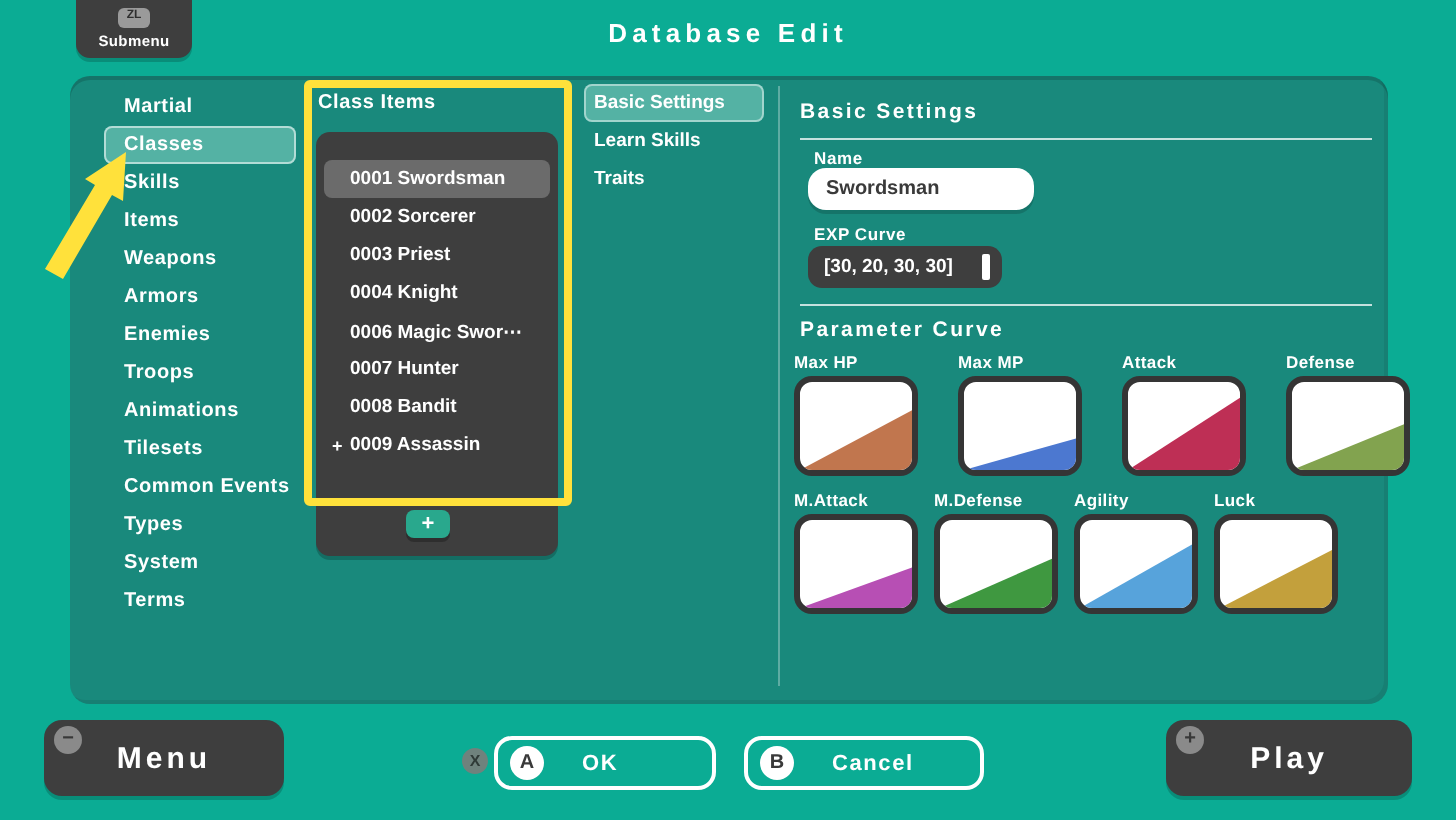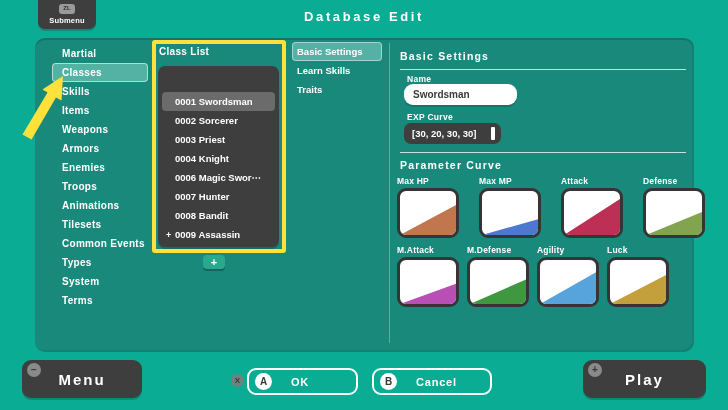--- a/index.html
+++ b/index.html
@@ -43,22 +43,22 @@
     border-radius:4px; white-space:nowrap; cursor:pointer; box-sizing:border-box;
   }
   .sidebar-item.selected {
     background:#54B2A4;
     box-shadow: inset 0 0 0 1px rgba(255,255,255,0.55);
   }
 
   
   .class-list-title { position:absolute; left:124px; top:8px; color:#fff; font-size:10px; font-weight:bold; letter-spacing:0.3px; }
   .class-list-panel {
-    position:absolute; left:123px; top:28px; width:121px; height:181px;
-    background:#3E3E3E; border-radius:7px; padding-top:26px; box-sizing:border-box;
+    position:absolute; left:123px; top:28px; width:121px; height:212px;
+    background:#3E3E3E; border-radius:7px; padding-top:14px; box-sizing:border-box;
     box-shadow:0 2px 0 rgba(0,0,0,0.2);
     text-align:right;
   }
   .class-item {
     position:relative; height:19px; margin:0 4px; padding-left:13px;
     display:flex; align-items:center; color:#fff; font-size:9.5px; font-weight:bold;
     border-radius:4px; white-space:nowrap; cursor:pointer;
   }
   .class-item.selected { background:#6B6B6B; }
   .class-item .prefix { position:absolute; left:4px; font-size:9px; font-weight:bold; }
@@ -202,21 +202,21 @@
           <span>Types</span>
         </div>
         <div class="sidebar-item">
           <span>System</span>
         </div>
         <div class="sidebar-item">
           <span>Terms</span>
         </div>
       </div>
 
-    <div class="class-list-title">Class List</div>
+    <div class="class-list-title">Class Items</div>
     <div class="class-list-panel">
         <div class="class-item selected">
           <span>0001 Swordsman</span>
         </div>
         <div class="class-item">
           <span>0002 Sorcerer</span>
         </div>
         <div class="class-item">
           <span>0003 Priest</span>
         </div>

